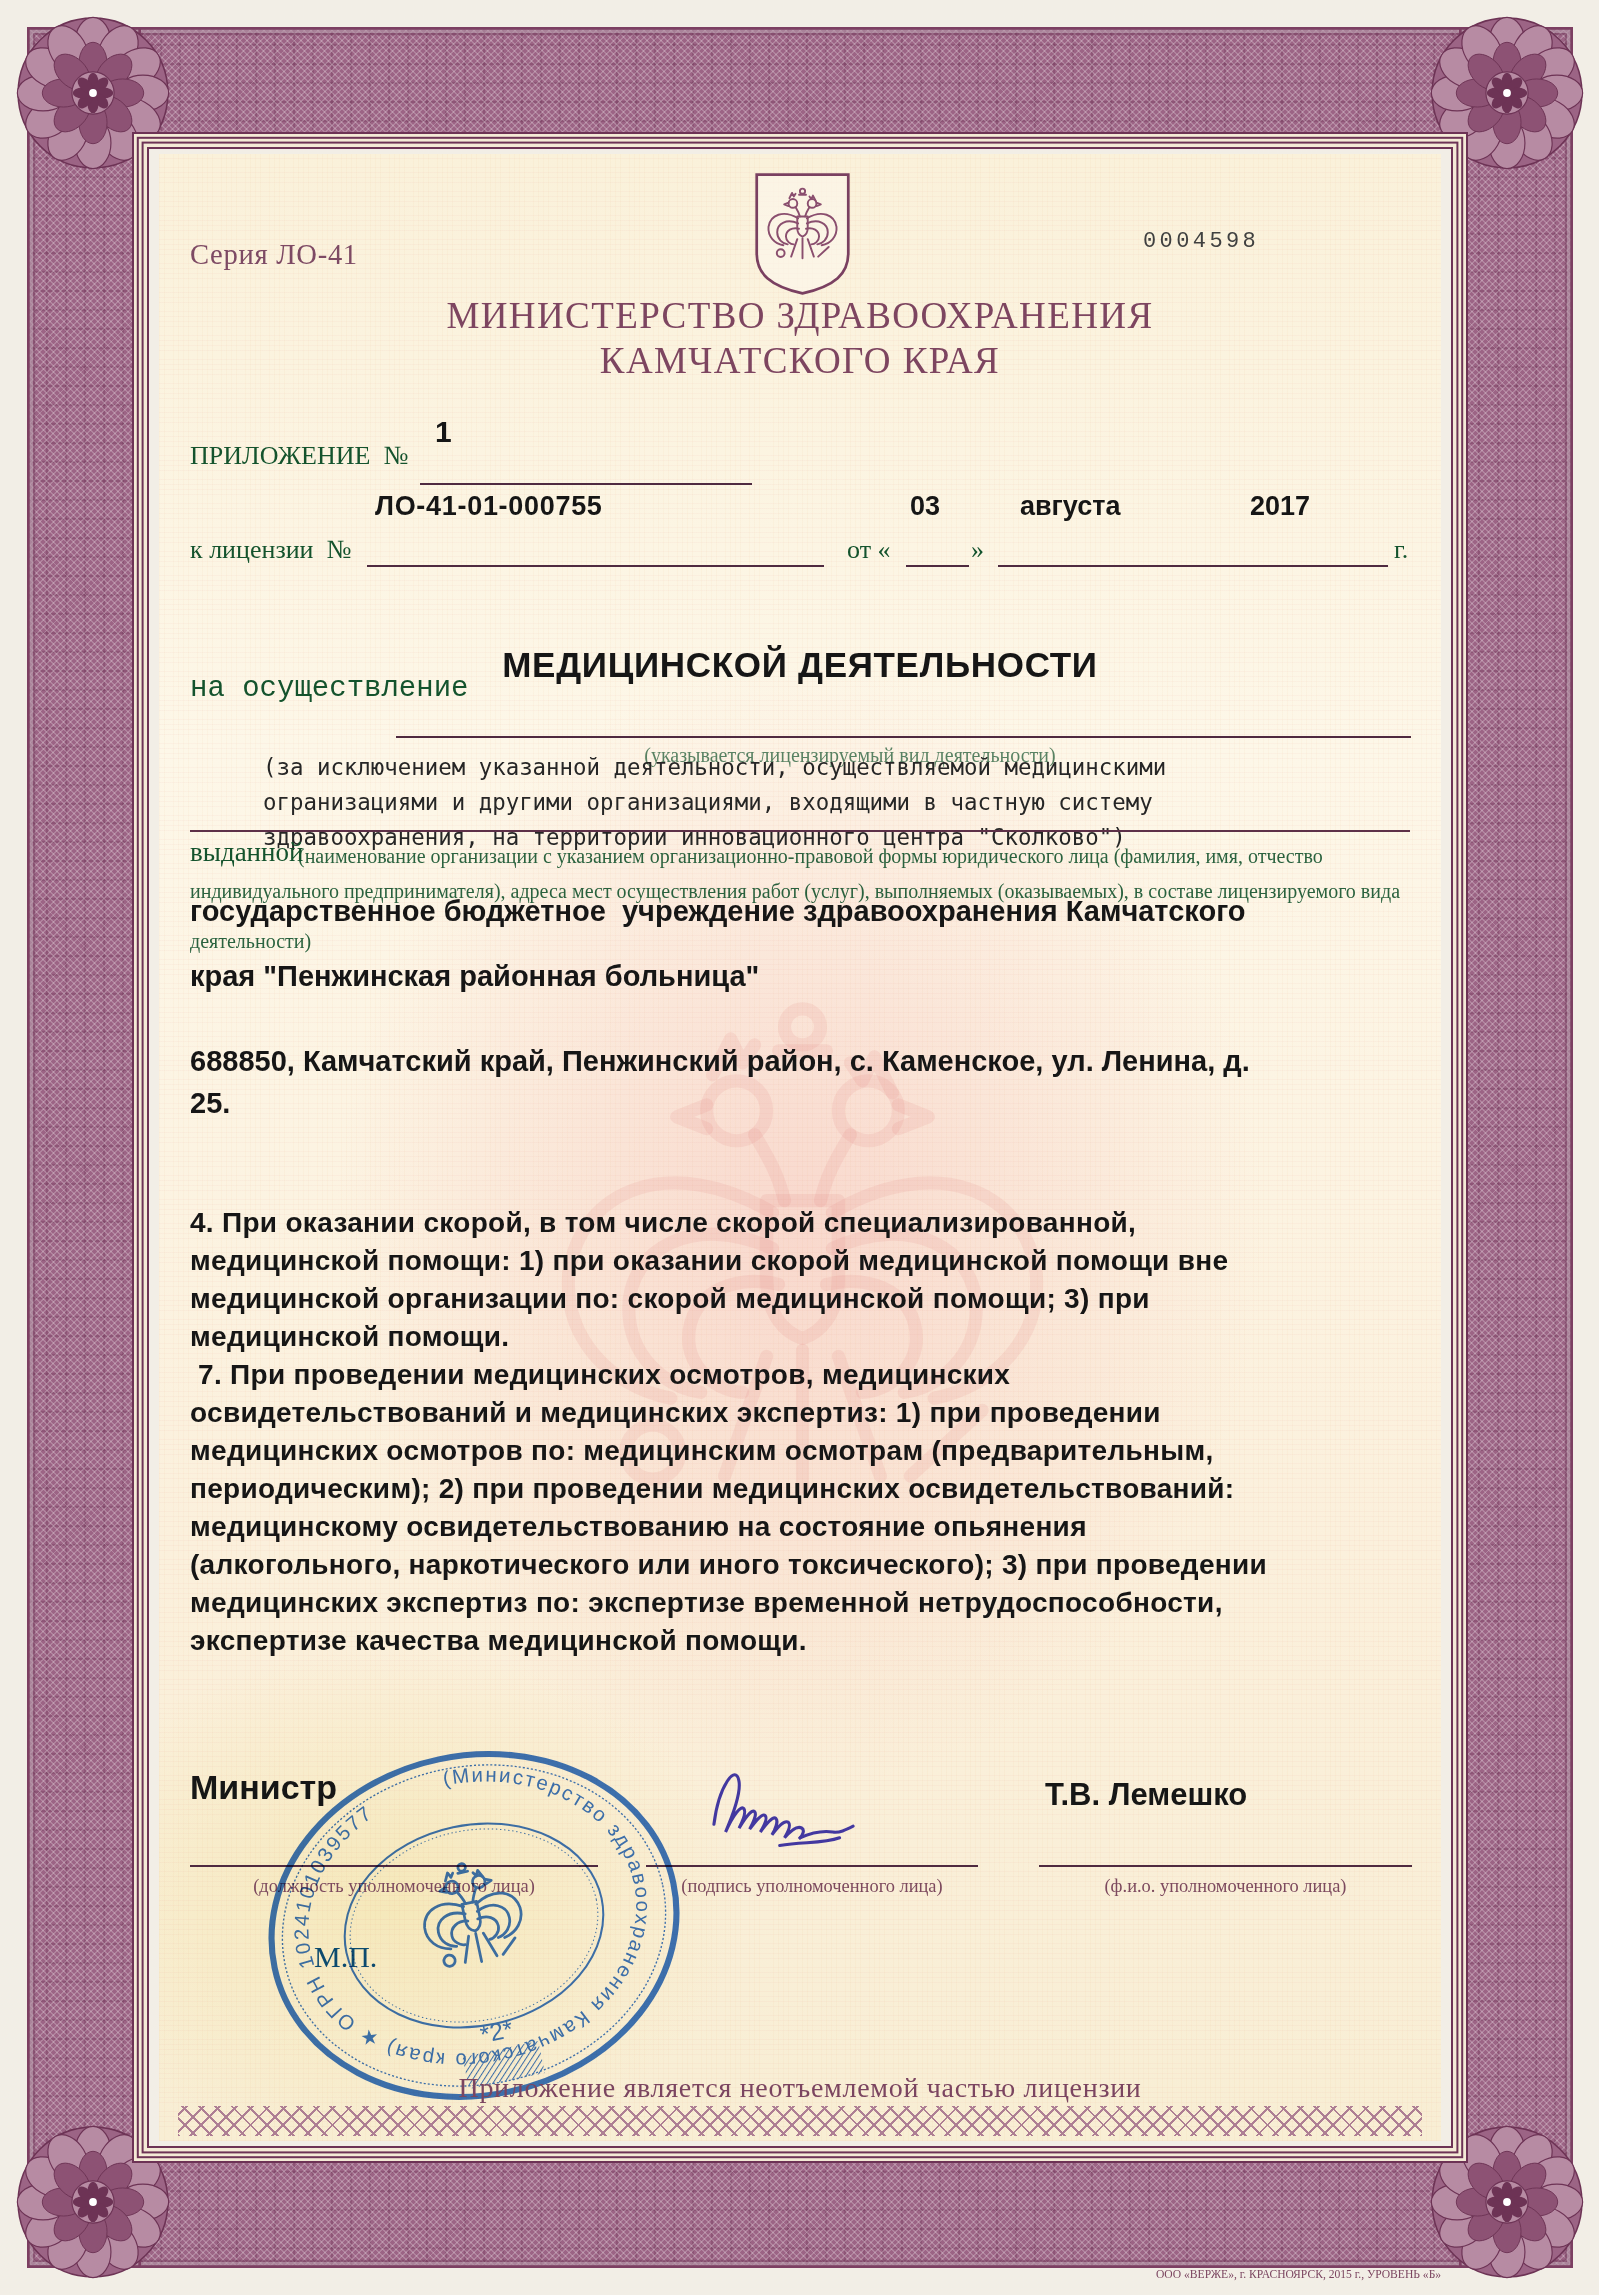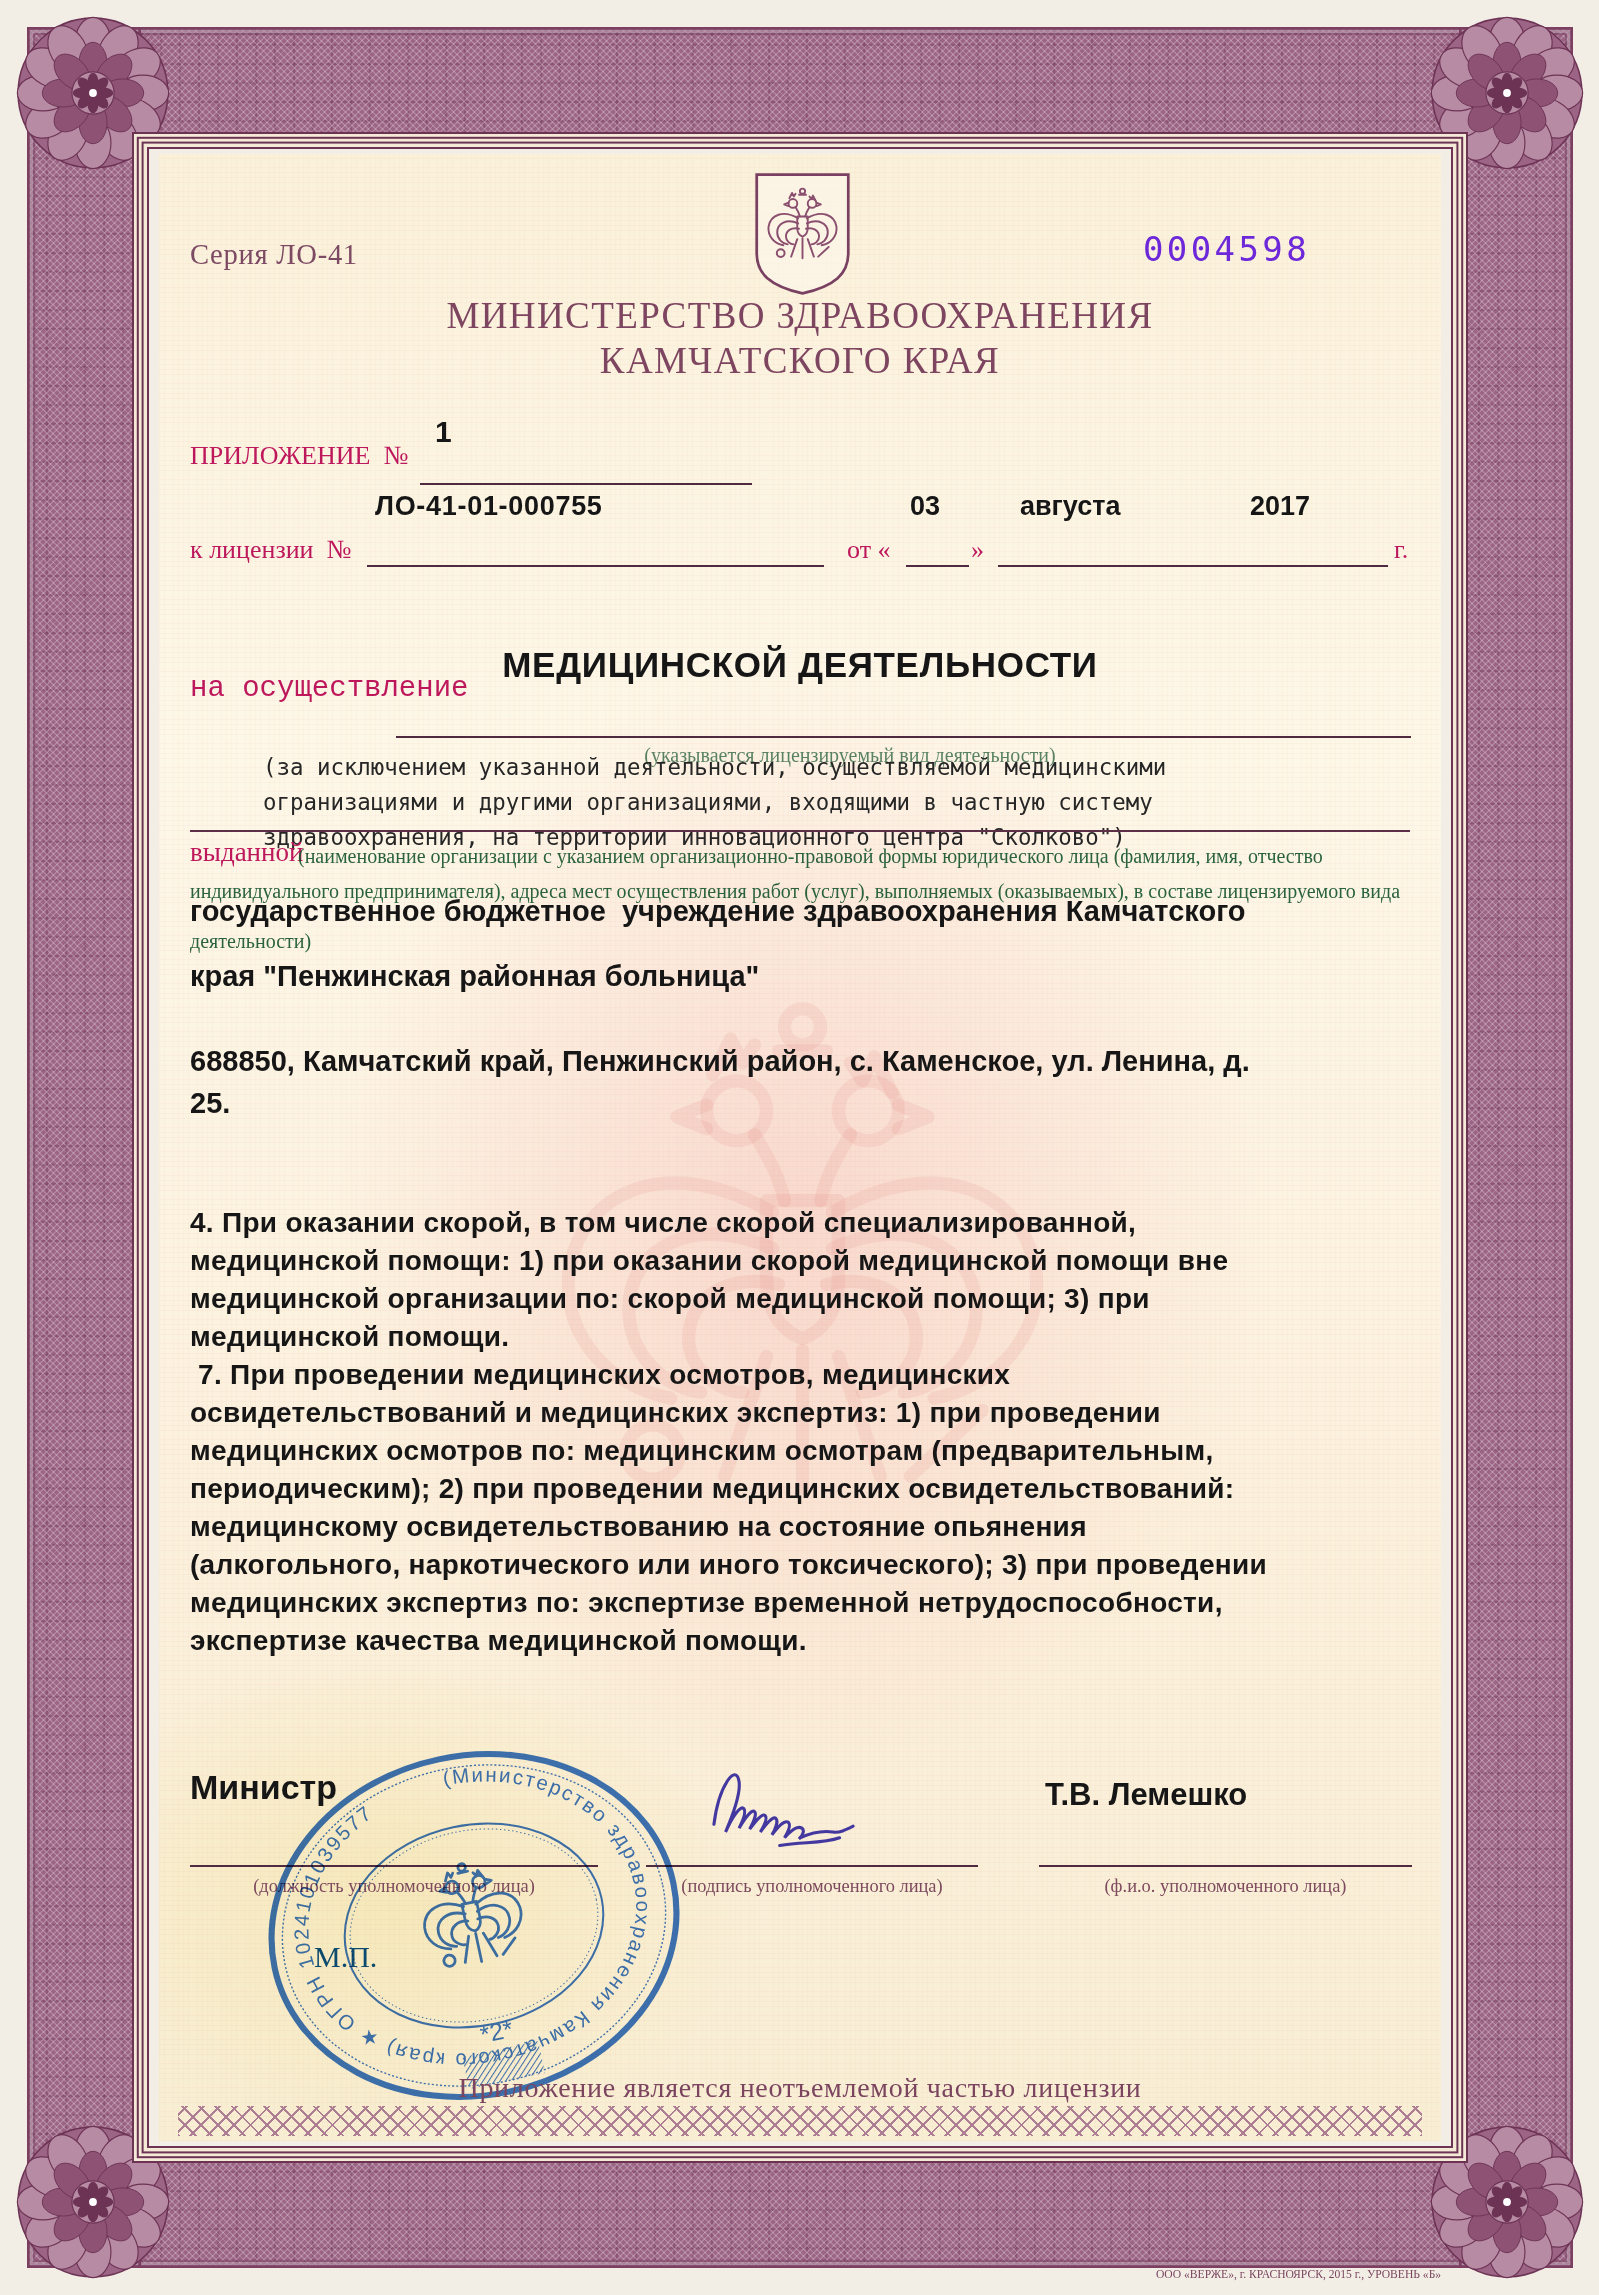--- a/index.html
+++ b/index.html
@@ -34,29 +34,29 @@
     background:
       repeating-linear-gradient(0deg, rgba(226,120,120,.05) 0 0.7px, transparent 0.7px 4.8px),
       repeating-linear-gradient(90deg, rgba(226,160,90,.05) 0 0.7px, transparent 0.7px 4.8px);}
   .fringe{position:absolute;left:178px;right:178px;top:2106px;height:30px;opacity:.8;
     background:
       repeating-linear-gradient(45deg,#9c6485 0 2px,transparent 2px 11.6px),
       repeating-linear-gradient(-45deg,#9c6485 0 2px,transparent 2px 11.6px);}
   
   .abs{position:absolute;}
   .keepws{white-space:pre;}
-  .plum-serif{font-family:"Liberation Serif",serif;color:#be185d;}
+  .plum-serif{font-family:"Liberation Serif",serif;color:#14532d;}
   .blackbold{font-family:"Liberation Sans",sans-serif;font-weight:700;color:#161616;}
   .mono{font-family:"DejaVu Sans Mono",monospace;}
   .center{left:0;right:0;text-align:center;}
   .uline{position:absolute;border-top:2px solid #4f2a40;height:0;}
   .thinline{position:absolute;border-top:2px solid #5e3048;height:0;}
   .cap-small{font-size:20px;color:#14532d;opacity:.9;}
   .series{font-size:28.6px;color:#7d4a64;letter-spacing:0.7px;}
-  .serial{font-size:34px;letter-spacing:3.4px;color:#6d28d9;}
+  .serial{font-size:22px;letter-spacing:3.4px;color:#404040;font-family:Liberation Mono, monospace;}
   .ministry{font-size:37px;color:#7d4560;letter-spacing:1.4px;}
   .doc-title{font-size:35px;letter-spacing:0.7px;}
   .typedline{font-size:22.4px;color:#262626;line-height:35px;font-family:"DejaVu Sans Mono",monospace;}
   .bodyline{font-size:28px;line-height:38px;letter-spacing:0.3px;}
   .sig-caption{font-size:18.4px;color:#7d4a5e;text-align:center;}
   .footer-note{font-size:28px;font-weight:400;color:#7b4560;letter-spacing:0.7px;}
   .printer{font-size:11.6px;color:#7b4560;}
   .stamp-wrap{position:absolute;left:253px;top:1738px;width:442px;height:375px;
               mix-blend-mode:multiply;opacity:.92;}
   .watermark{position:absolute;left:503px;top:973px;width:599px;height:599px;color:rgba(224,118,118,.12);}

